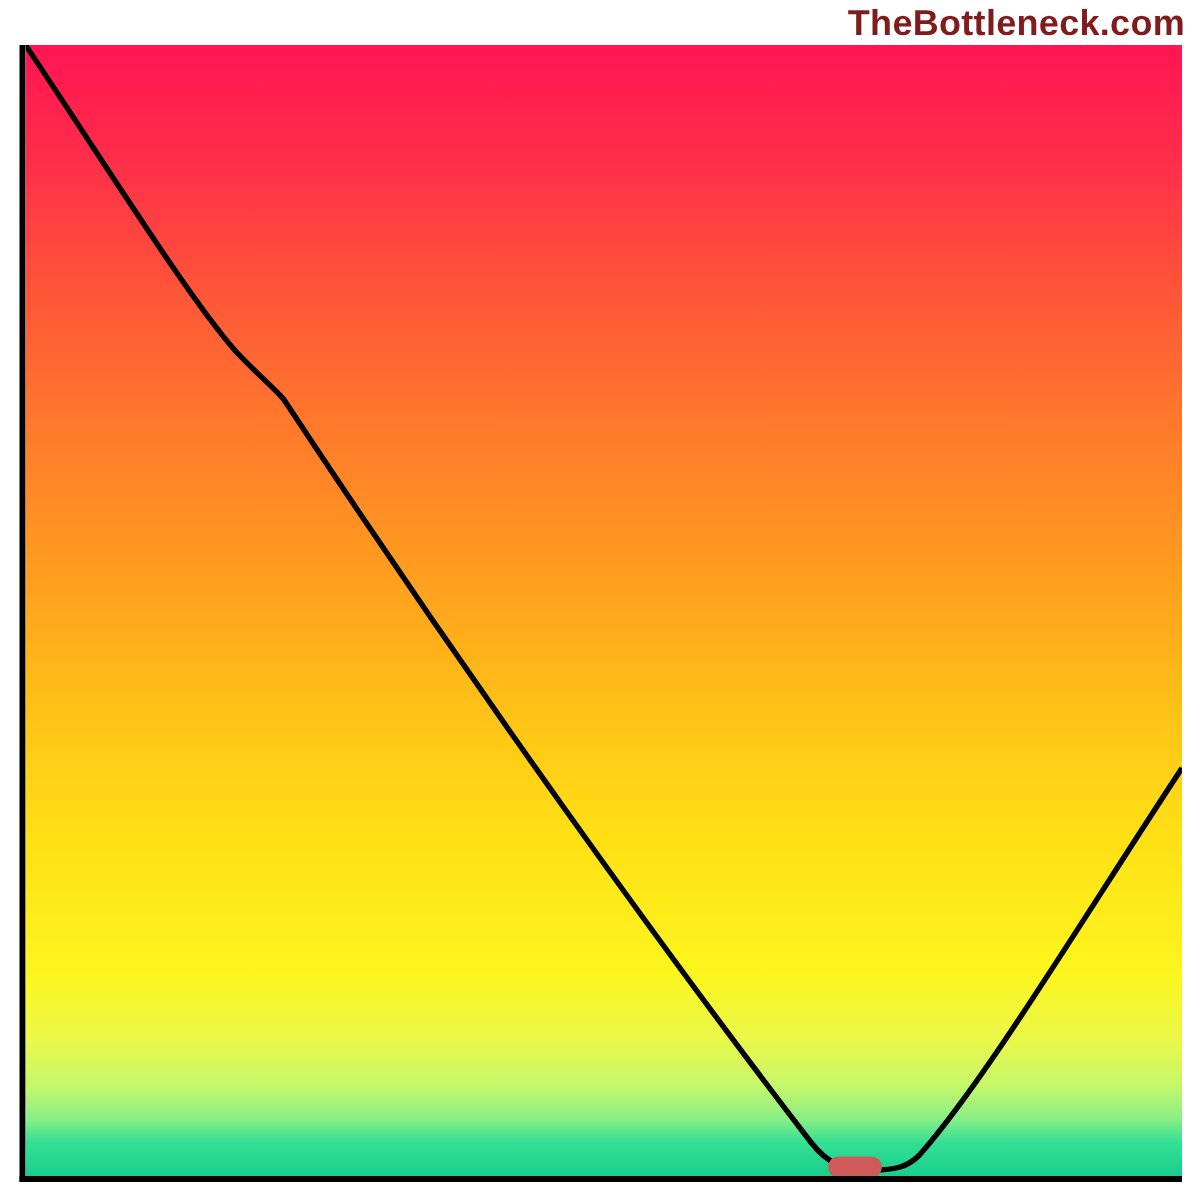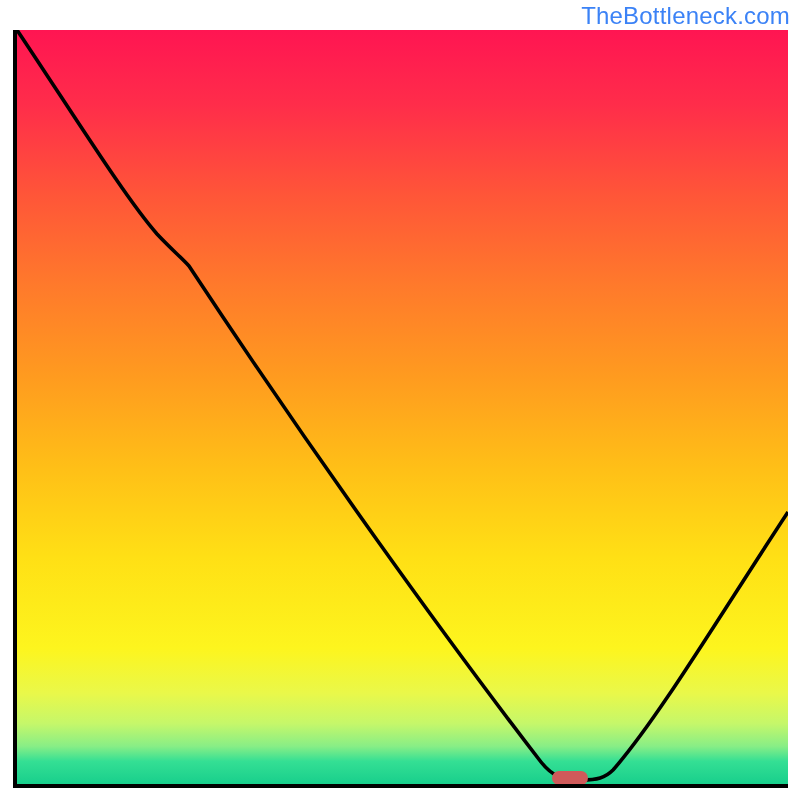--- a/index.html
+++ b/index.html
@@ -13,22 +13,22 @@
   .wrap {
     position: relative;
     width: 800px;
     height: 800px;
   }
   .watermark {
     position: absolute;
     top: 2px;
     right: 10px;
     font-size: 24px;
-    font-weight: normal;
-    color: #3b82f6;
+    font-weight: bold;
+    color: #7f1d1d;
     letter-spacing: 0.2px;
   }
   .plot {
     position: absolute;
     left: 13px;
     top: 30px;
     width: 775px;
     height: 758px;
     border-left: 4px solid #000;
     border-bottom: 4px solid #000;

